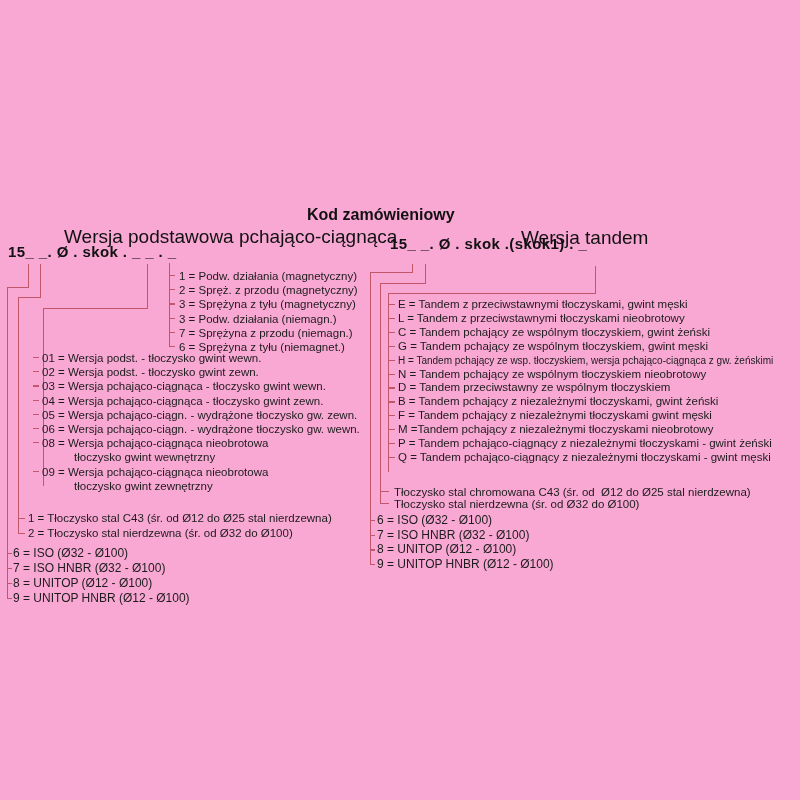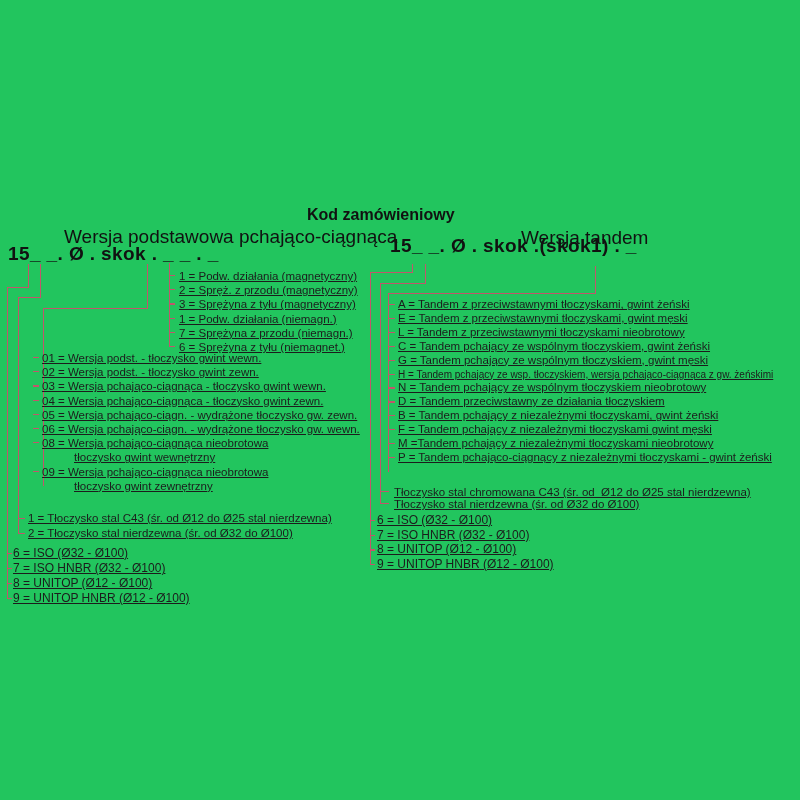--- a/index.html
+++ b/index.html
@@ -3,36 +3,36 @@
 <meta charset="utf-8">
 <style>
   :root{
     --line:#c2566b;
     --ink:#1c1c1c;
   }
   html,body{margin:0;padding:0;background:#ffffff;}
   .canvas{
     position:relative;
     width:800px;height:800px;
-    background:#22c55e;
+    background:#f9a8d4;
     font-family:"Liberation Sans", sans-serif;
     color:var(--ink);
     overflow:hidden;
   }
   .abs{position:absolute;white-space:pre;}
   .title{font-size:16px;font-weight:bold;color:#111;}
   .colhdr{font-size:19px;font-weight:normal;color:#111;}
-  .code{font-size:19px;font-weight:bold;letter-spacing:.4px;color:#111;}
+  .code{font-size:15px;font-weight:bold;letter-spacing:.4px;color:#111;}
   
   .seg{position:absolute;background:var(--line);}
   .seg.v{width:1.2px;}
   .seg.h{height:1.2px;}
   
   .list{position:absolute;font-size:11.5px;}
-  .list .row{position:relative;white-space:pre;text-decoration:underline;}
+  .list .row{position:relative;white-space:pre;}
   .list .row::before{
     content:"";position:absolute;top:6px;height:1.2px;background:var(--line);
   }
   .row.sub{padding-left:32px;}
   .row.sub::before{display:none;}
   #list-actions{left:179px;top:269px;line-height:14.2px;}
   #list-actions .row::before{left:-10px;width:6px;}
   #list-versions{left:42px;top:351px;line-height:14.2px;}
   #list-versions .row::before{left:-9px;width:6px;}
   #list-rod-left{left:28px;top:511px;line-height:15px;}
@@ -76,21 +76,21 @@
   <div class="seg h" style="left:380px;top:283px;width:46px;"></div>
   <div class="seg v" style="left:380px;top:283px;height:221px;"></div>
   <div class="seg v" style="left:595px;top:266px;height:28px;"></div>
   <div class="seg h" style="left:388px;top:293px;width:208px;"></div>
   <div class="seg v" style="left:388px;top:293px;height:179px;"></div>
 
   <div class="list" id="list-actions">
     <div class="row">1 = Podw. działania (magnetyczny)</div>
     <div class="row">2 = Spręż. z przodu (magnetyczny)</div>
     <div class="row">3 = Sprężyna z tyłu (magnetyczny)</div>
-    <div class="row">1 = Podw. działania (niemagn.)</div>
+    <div class="row">3 = Podw. działania (niemagn.)</div>
     <div class="row">7 = Sprężyna z przodu (niemagn.)</div>
     <div class="row">6 = Sprężyna z tyłu (niemagnet.)</div>
   </div>
 
   <div class="list" id="list-versions">
     <div class="row">01 = Wersja podst. - tłoczysko gwint wewn.</div>
     <div class="row">02 = Wersja podst. - tłoczysko gwint zewn.</div>
     <div class="row">03 = Wersja pchająco-ciągnąca - tłoczysko gwint wewn.</div>
     <div class="row">04 = Wersja pchająco-ciągnąca - tłoczysko gwint zewn.</div>
     <div class="row">05 = Wersja pchająco-ciągn. - wydrążone tłoczysko gw. zewn.</div>
@@ -107,32 +107,32 @@
   </div>
 
   <div class="list" id="list-series-left">
     <div class="row">6 = ISO (Ø32 - Ø100)</div>
     <div class="row">7 = ISO HNBR (Ø32 - Ø100)</div>
     <div class="row">8 = UNITOP (Ø12 - Ø100)</div>
     <div class="row">9 = UNITOP HNBR (Ø12 - Ø100)</div>
   </div>
 
   <div class="list" id="list-tandem">
-    <div class="row">A = Tandem z przeciwstawnymi tłoczyskami, gwint żeński</div>
     <div class="row">E = Tandem z przeciwstawnymi tłoczyskami, gwint męski</div>
     <div class="row">L = Tandem z przeciwstawnymi tłoczyskami nieobrotowy</div>
     <div class="row">C = Tandem pchający ze wspólnym tłoczyskiem, gwint żeński</div>
     <div class="row">G = Tandem pchający ze wspólnym tłoczyskiem, gwint męski</div>
     <div class="row small">H = Tandem pchający ze wsp. tłoczyskiem, wersja pchająco-ciągnąca z gw. żeńskimi</div>
     <div class="row">N = Tandem pchający ze wspólnym tłoczyskiem nieobrotowy</div>
-    <div class="row">D = Tandem przeciwstawny ze działania tłoczyskiem</div>
+    <div class="row">D = Tandem przeciwstawny ze wspólnym tłoczyskiem</div>
     <div class="row">B = Tandem pchający z niezależnymi tłoczyskami, gwint żeński</div>
     <div class="row">F = Tandem pchający z niezależnymi tłoczyskami gwint męski</div>
     <div class="row">M =Tandem pchający z niezależnymi tłoczyskami nieobrotowy</div>
     <div class="row">P = Tandem pchająco-ciągnący z niezależnymi tłoczyskami - gwint żeński</div>
+    <div class="row">Q = Tandem pchająco-ciągnący z niezależnymi tłoczyskami - gwint męski</div>
   </div>
 
   <div class="list" id="list-rod-right">
     <div class="row">Tłoczysko stal chromowana C43 (śr. od  Ø12 do Ø25 stal nierdzewna)</div>
     <div class="row">Tłoczysko stal nierdzewna (śr. od Ø32 do Ø100)</div>
   </div>
 
   <div class="list" id="list-series-right">
     <div class="row">6 = ISO (Ø32 - Ø100)</div>
     <div class="row">7 = ISO HNBR (Ø32 - Ø100)</div>

